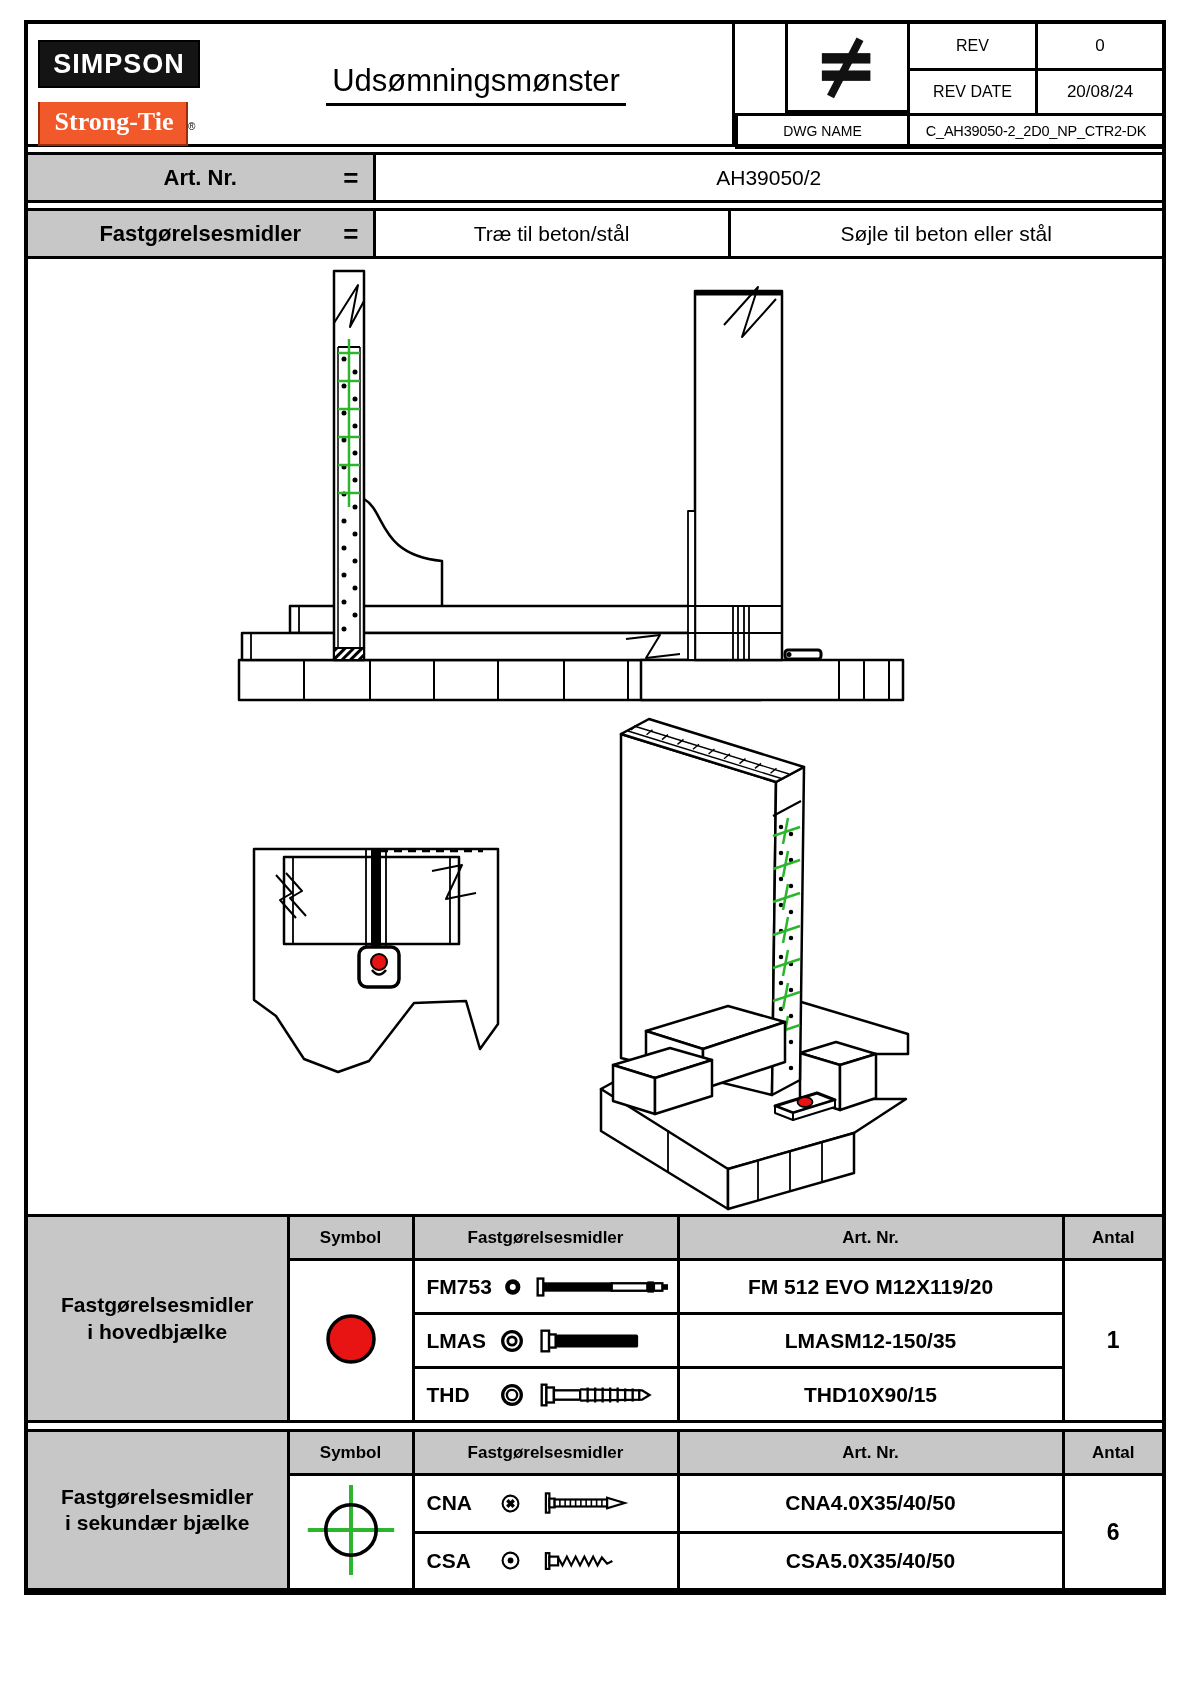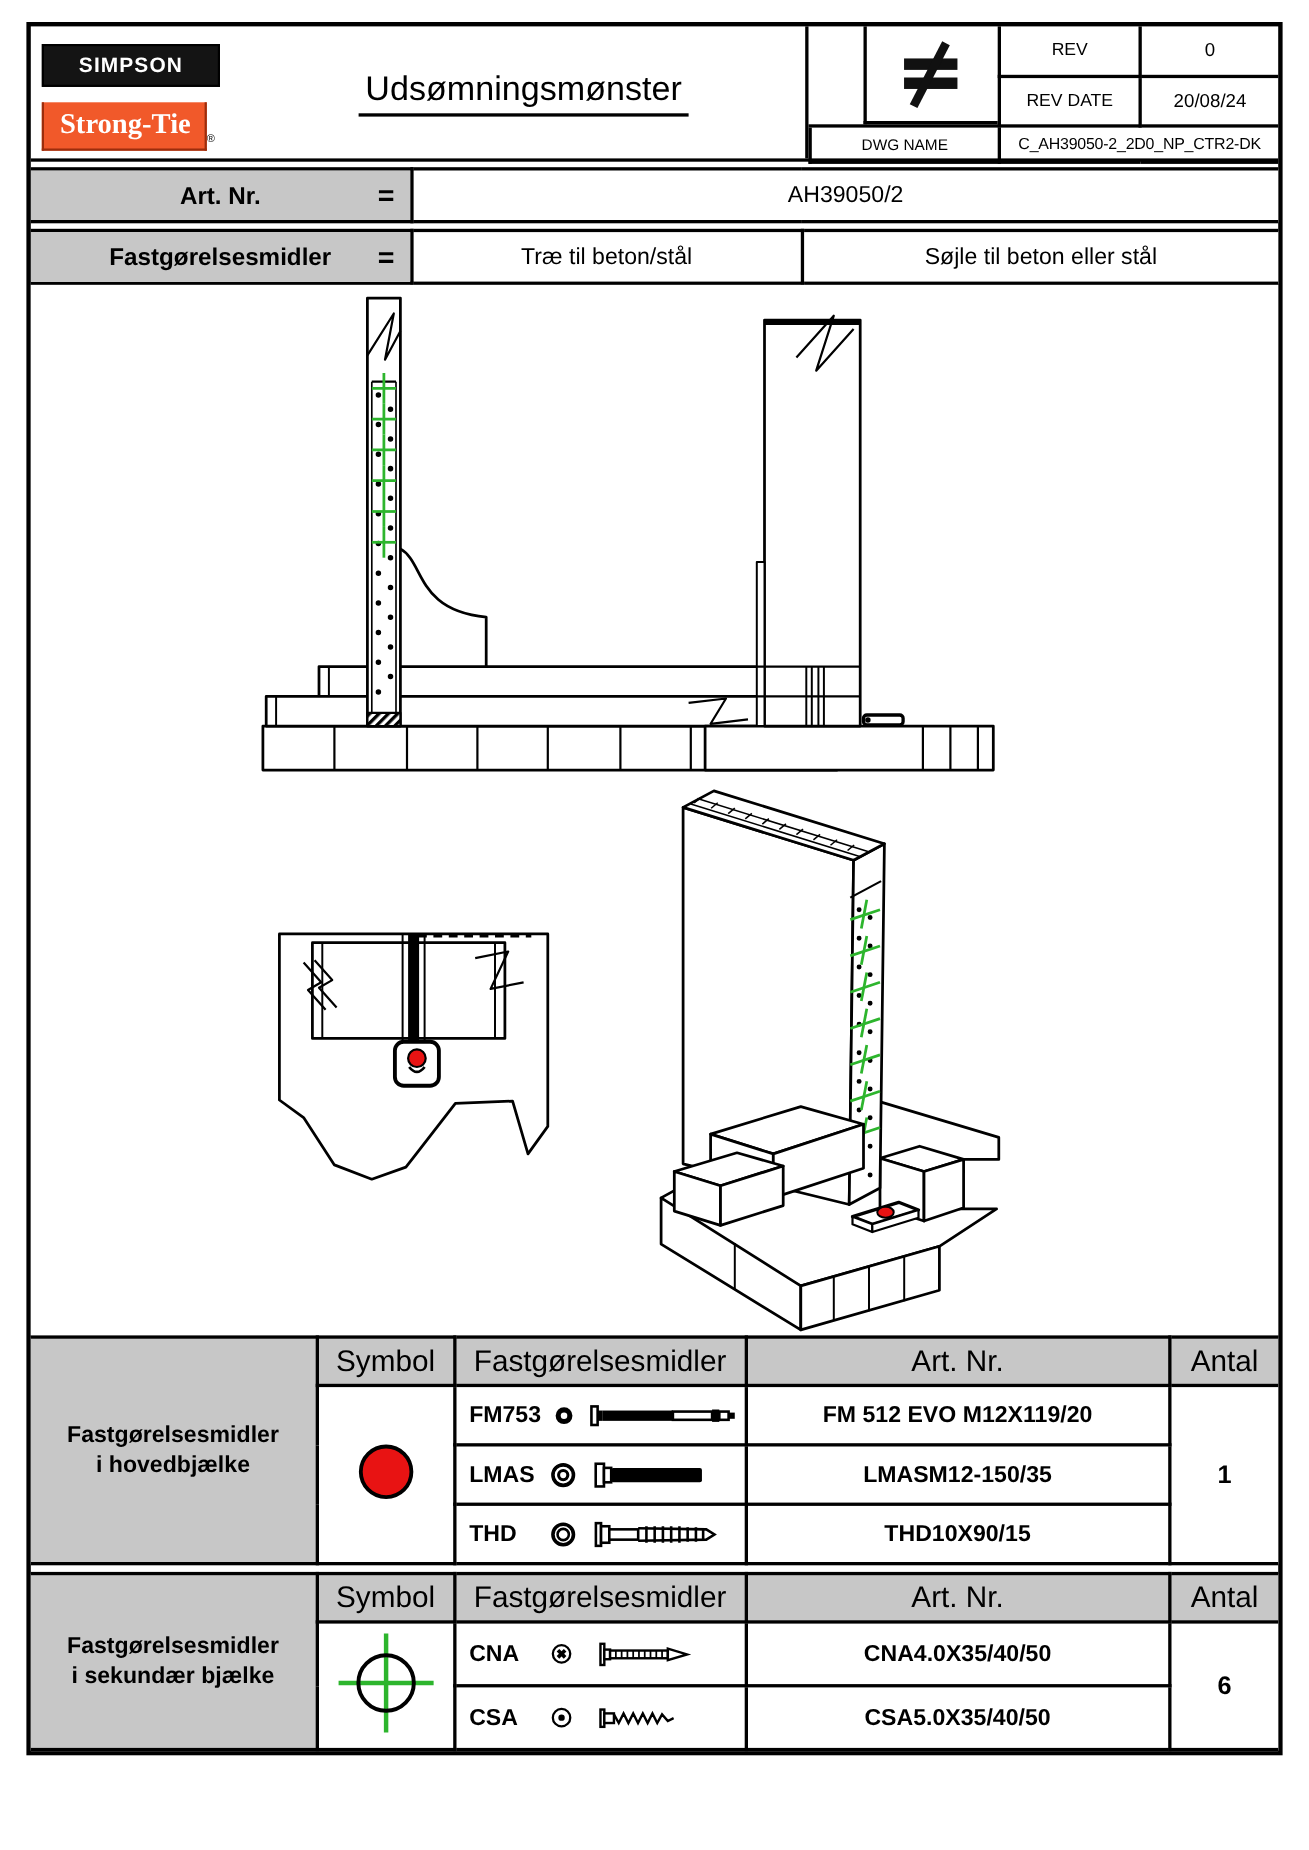--- a/index.html
+++ b/index.html
@@ -3,21 +3,21 @@
 <meta charset="utf-8">
 <style>
   * { box-sizing: border-box; }
   html,body { margin:0; padding:0; background:#fff; }
   body { font-family:"Liberation Sans", sans-serif; color:#000; width:1190px; }
   .page { width:1142px; margin:20px auto 0 auto; border:4px solid #000; background:#fff; }
 
   
   .hdr { display:flex; height:123px; border-bottom:3px solid #000; }
   .logo-wrap { width:192px; padding:16px 0 0 10px; position:relative; }
-  .logo-black { background:#141414; color:#fff; font-weight:bold; font-size:19px;
+  .logo-black { background:#141414; color:#fff; font-weight:bold; font-size:27px;
                 letter-spacing:1px; padding:7px 12px 6px 12px; width:162px; text-align:center;
                 border:2px solid #000; }
   .logo-orange { background:#f1592a; color:#fff; font-family:"Liberation Serif",serif;
                  font-weight:bold; font-size:26px; padding:5px 8px 7px 10px; width:150px;
                  text-align:center; border:2px solid #9c2d0c; border-top:none;margin-top:14px; }
   .logo-reg { position:absolute; font-size:10px; left:160px; bottom:12px; }
   .title-wrap { flex:1; display:flex; align-items:center; justify-content:center; }
   .title { font-size:31px; letter-spacing:0px; border-bottom:3px solid #000; padding:0 6px 4px 6px; }
 
   .revblock { width:430px; border-left:3px solid #000; }
@@ -51,21 +51,21 @@
   .draw svg { display:block; }
 
   
   table.ft { border-collapse:collapse; width:100%; table-layout:fixed; }
   table.ft td, table.ft th { border:3px solid #000; padding:0; }
   table.ft td:first-child, table.ft th:first-child { border-left:none; }
   table.ft .lastcol { border-right:none; }
   table.ft tr.hd { height:44px; }
   table.ft tr.dr { height:54px; }
   .gcell { background:#c7c7c7; font-weight:bold; font-size:21px; text-align:center; line-height:1.25; }
-  table.ft th { background:#c7c7c7; font-weight:normal; font-size:27px; }
+  table.ft th { background:#c7c7c7; font-weight:bold; font-size:17px; }
   .symcol { text-align:center; vertical-align:middle; background:#fff; }
   .fwrap { display:flex; align-items:center; gap:9px; padding-left:12px; }
   .code { font-weight:bold; font-size:21px; min-width:62px; text-align:left; }
   .artv { font-weight:bold; font-size:21px; text-align:center; background:#fff; }
   .qtyv { font-weight:bold; font-size:23px; text-align:center; background:#fff; }
   .tbl-b { margin-top:6px; }
 </style>
 </head>
 <body>
 

